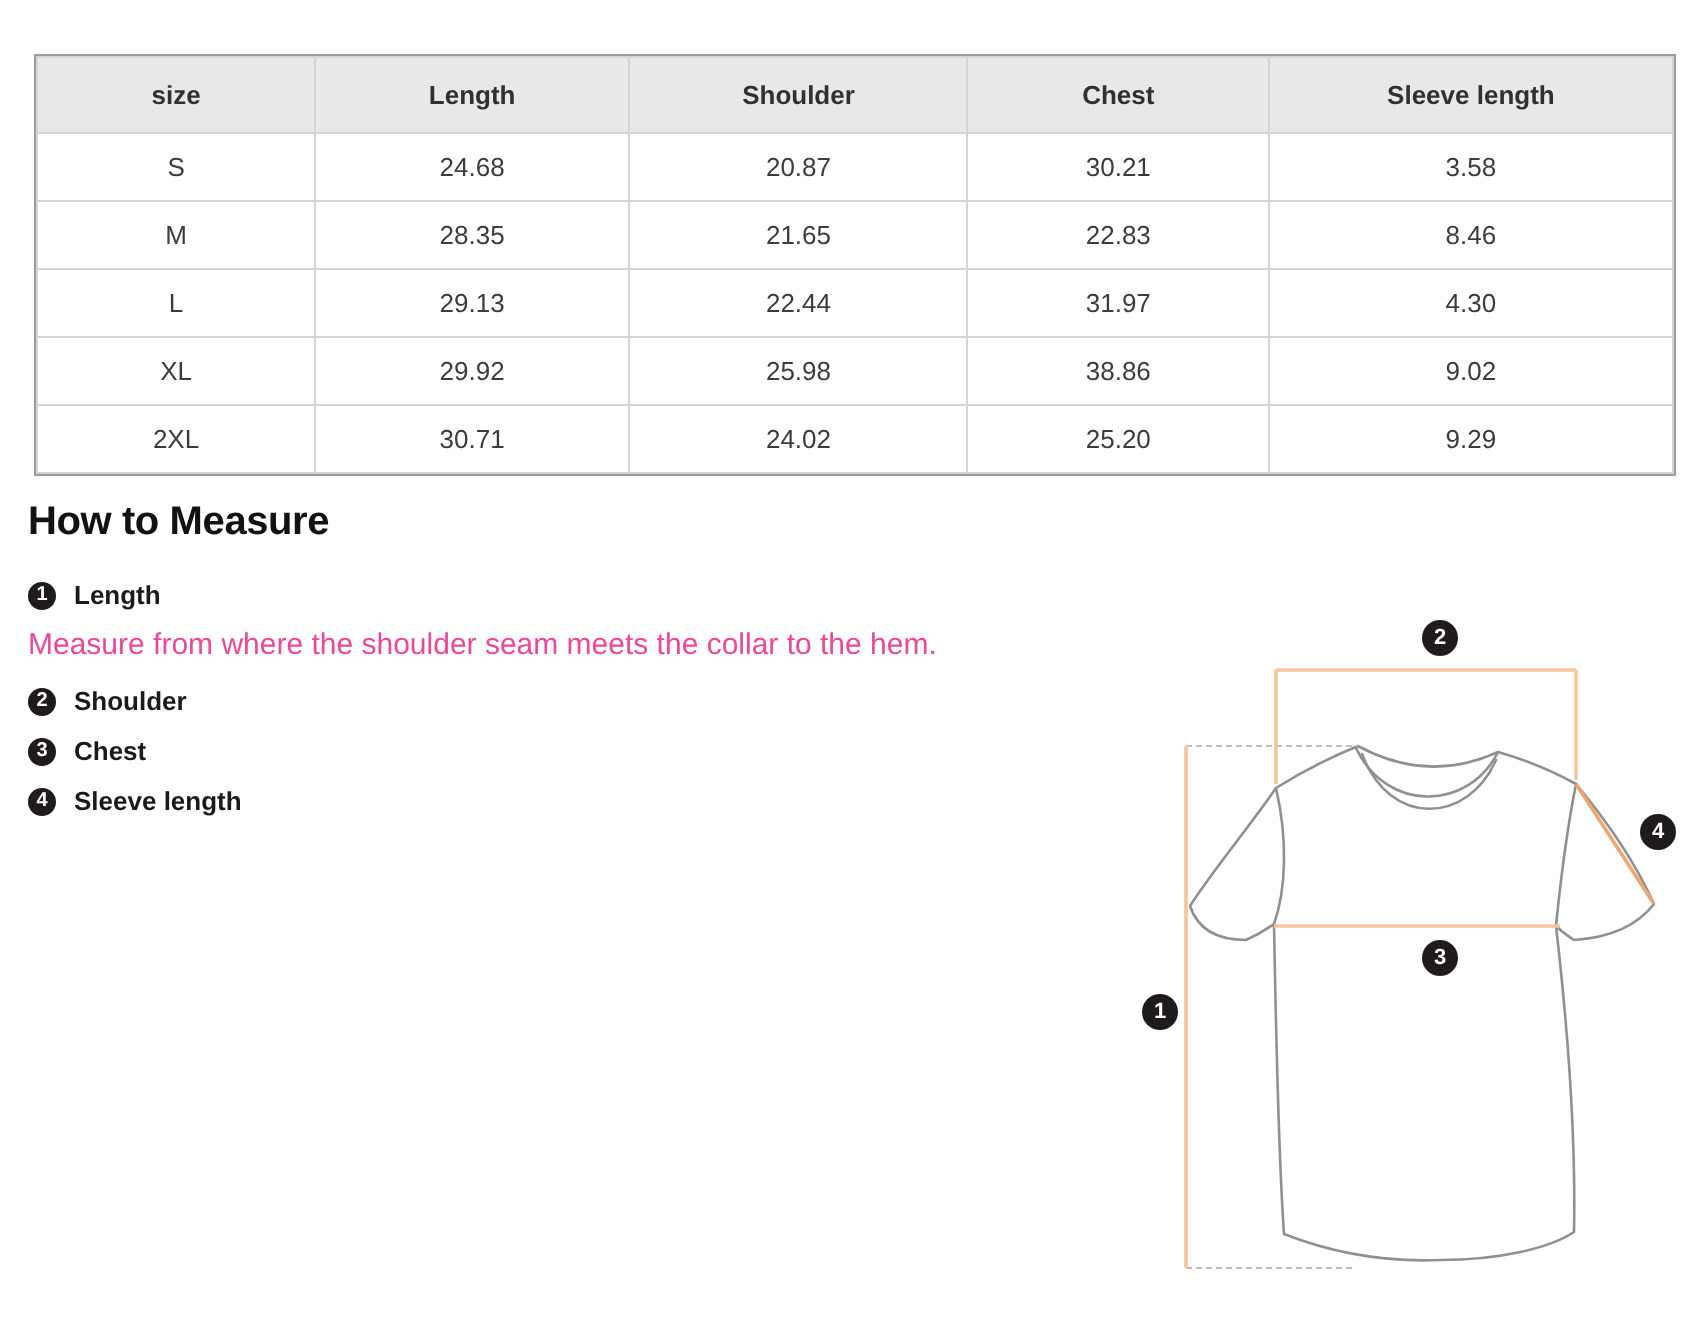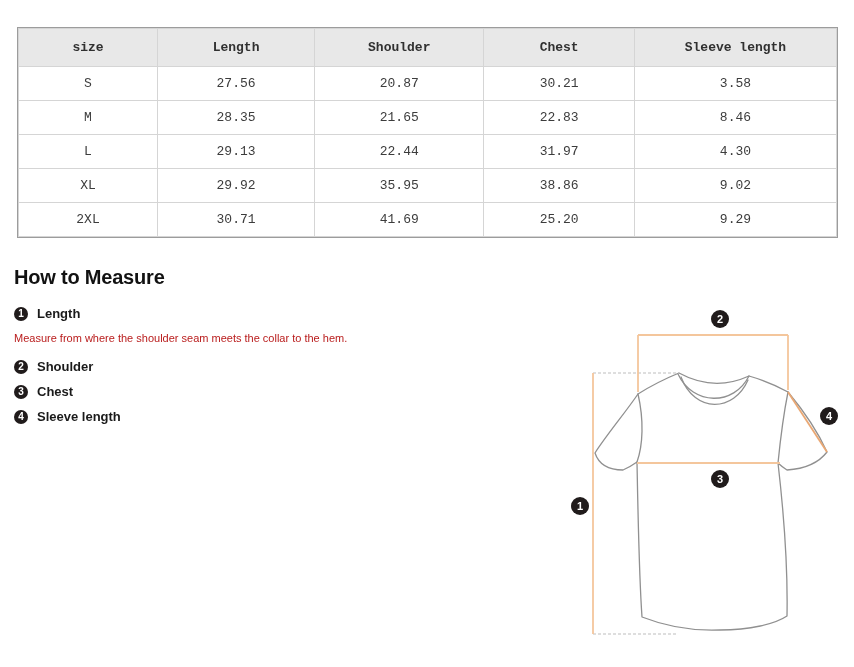--- a/index.html
+++ b/index.html
@@ -11,47 +11,47 @@
   .table-wrap{
     position:absolute;left:17px;top:27px;width:819px;
     border:1px solid #9c9c9c;background:#fff;
   }
   table.size-table{
     width:100%;border-collapse:collapse;table-layout:fixed;
   }
   table.size-table th,
   table.size-table td{
     border:1px solid #d5d5d5;text-align:center;vertical-align:middle;
-    font-size:13px;padding:0;font-family:Liberation Mono, monospace;
+    font-size:13px;padding:0;
   }
   table.size-table th{
     background:#e8e8e8;height:37px;font-weight:bold;color:#303030;
   }
   table.size-table td{
     height:33px;color:#3c3c3c;background:#fff;
   }
   col.c1{width:17.0%} col.c2{width:19.2%} col.c3{width:20.7%}
   col.c4{width:18.4%} col.c5{width:24.7%}
 
   
   .howto{
     position:absolute;left:14px;top:249px;width:560px;
   }
   .howto h2{
-    margin:16px 0 17px 0;font-size:20px;line-height:24px;
+    margin:0 0 17px 0;font-size:20px;line-height:24px;
     font-weight:bold;color:#121212;letter-spacing:-0.2px;
   }
   .m-head{display:flex;align-items:center;gap:9px;margin:0 0 10px 0;}
   .m-badge{
     width:14px;height:14px;border-radius:50%;background:#201b1b;color:#fff;
     font-size:10px;font-weight:bold;display:flex;align-items:center;
     justify-content:center;line-height:1;flex:0 0 auto;
   }
   .m-label{font-size:13px;font-weight:bold;color:#1a1a1a;}
-  .m-desc{margin:0 0 13px 0;font-size:11px;line-height:15px;color:#b91c1c;}
+  .m-desc{margin:0 0 13px 0;font-size:15px;line-height:15px;color:#ec4899;}
 
   
   .diagram{
     position:absolute;left:565px;top:295px;width:289px;height:372px;
   }
   .diagram svg{position:absolute;left:0;top:0;}
   .d-badge{
     position:absolute;width:18px;height:18px;border-radius:50%;
     background:#201b1b;color:#fff;font-size:11px;font-weight:bold;
     display:flex;align-items:center;justify-content:center;line-height:1;
@@ -78,21 +78,21 @@
         <th>size</th>
         <th>Length</th>
         <th>Shoulder</th>
         <th>Chest</th>
         <th>Sleeve length</th>
       </tr>
     </thead>
     <tbody>
       <tr>
         <td>S</td>
-        <td>27.56</td>
+        <td>24.68</td>
         <td>20.87</td>
         <td>30.21</td>
         <td>3.58</td>
       </tr>
       <tr>
         <td>M</td>
         <td>28.35</td>
         <td>21.65</td>
         <td>22.83</td>
         <td>8.46</td>
@@ -100,28 +100,28 @@
       <tr>
         <td>L</td>
         <td>29.13</td>
         <td>22.44</td>
         <td>31.97</td>
         <td>4.30</td>
       </tr>
       <tr>
         <td>XL</td>
         <td>29.92</td>
-        <td>35.95</td>
+        <td>25.98</td>
         <td>38.86</td>
         <td>9.02</td>
       </tr>
       <tr>
         <td>2XL</td>
         <td>30.71</td>
-        <td>41.69</td>
+        <td>24.02</td>
         <td>25.20</td>
         <td>9.29</td>
       </tr>
     </tbody>
   </table>
 </div>
 
 <div class="howto">
   <h2>How to Measure</h2>
 

